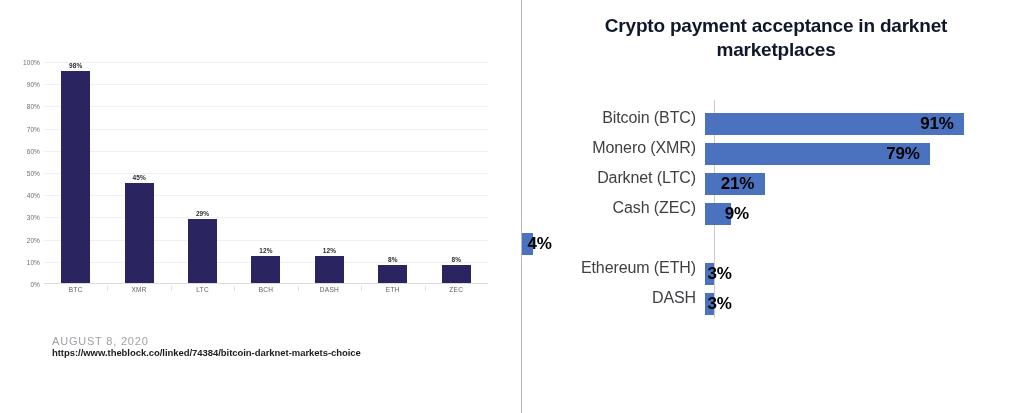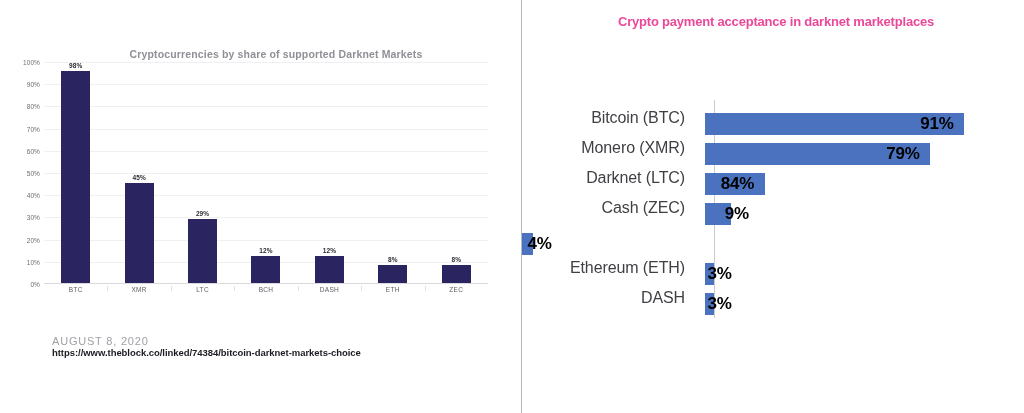--- a/index.html
+++ b/index.html
@@ -106,39 +106,39 @@
 
   
   .right-panel{
     width:502px;height:413px;
     position:relative;
     background:#ffffff;
   }
   .right-title{
     position:absolute;left:28px;right:22px;top:14px;
     text-align:center;
-    font-size:13px;
+    font-size:19px;
     font-weight:bold;
-    color:#ec4899;
+    color:#0f172a;
     line-height:1.28;
     letter-spacing:-0.2px;
   }
   .hbars{
     position:absolute;
     left:0;top:103px;
     width:502px;
   }
   .hrow{
     display:flex;align-items:center;
     height:30px;
   }
   .hlabel{
     width:183px;
     text-align:right;
-    padding-right:20px;
+    padding-right:9px;
     box-sizing:border-box;
     font-size:16px;
     color:#3f3f44;
     white-space:nowrap;
     letter-spacing:-0.1px;
   }
   .htrack{
     position:relative;
     flex:1;
     height:100%;
@@ -165,21 +165,20 @@
     background:#c9c9cf;
   }
 </style>
 </head>
 <body>
 
 <div class="panels">
 
   <div class="left-panel">
 
-    <div class="left-chart-title">Cryptocurrencies by share of supported Darknet Markets</div>
 
     <div class="plot-wrap">
       <div class="yaxis" id="yaxis">
           <div class="ytick" style="top: 0px;">100%</div>
           <div class="ytick" style="top: 22.2px;">90%</div>
           <div class="ytick" style="top: 44.4px;">80%</div>
           <div class="ytick" style="top: 66.6px;">70%</div>
           <div class="ytick" style="top: 88.8px;">60%</div>
           <div class="ytick" style="top: 111px;">50%</div>
           <div class="ytick" style="top: 133.2px;">40%</div>
@@ -273,21 +272,21 @@
           <div class="hlabel">Monero (XMR)</div>
           <div class="htrack">
             <div class="hbar" style="width: 225.15px; background: rgb(74, 114, 191);"></div>
             <div class="hval inside">79%</div>
           </div>
         </div>
         <div class="hrow">
           <div class="hlabel">Darknet (LTC)</div>
           <div class="htrack">
             <div class="hbar" style="width: 59.85px; background: rgb(74, 114, 191);"></div>
-            <div class="hval inside">84%</div>
+            <div class="hval inside">21%</div>
           </div>
         </div>
         <div class="hrow">
           <div class="hlabel">Cash (ZEC)</div>
           <div class="htrack">
             <div class="hbar" style="width: 25.65px; background: rgb(74, 114, 191);"></div>
             <div class="hval">9%</div>
           </div>
         </div>
         <div class="hrow">

